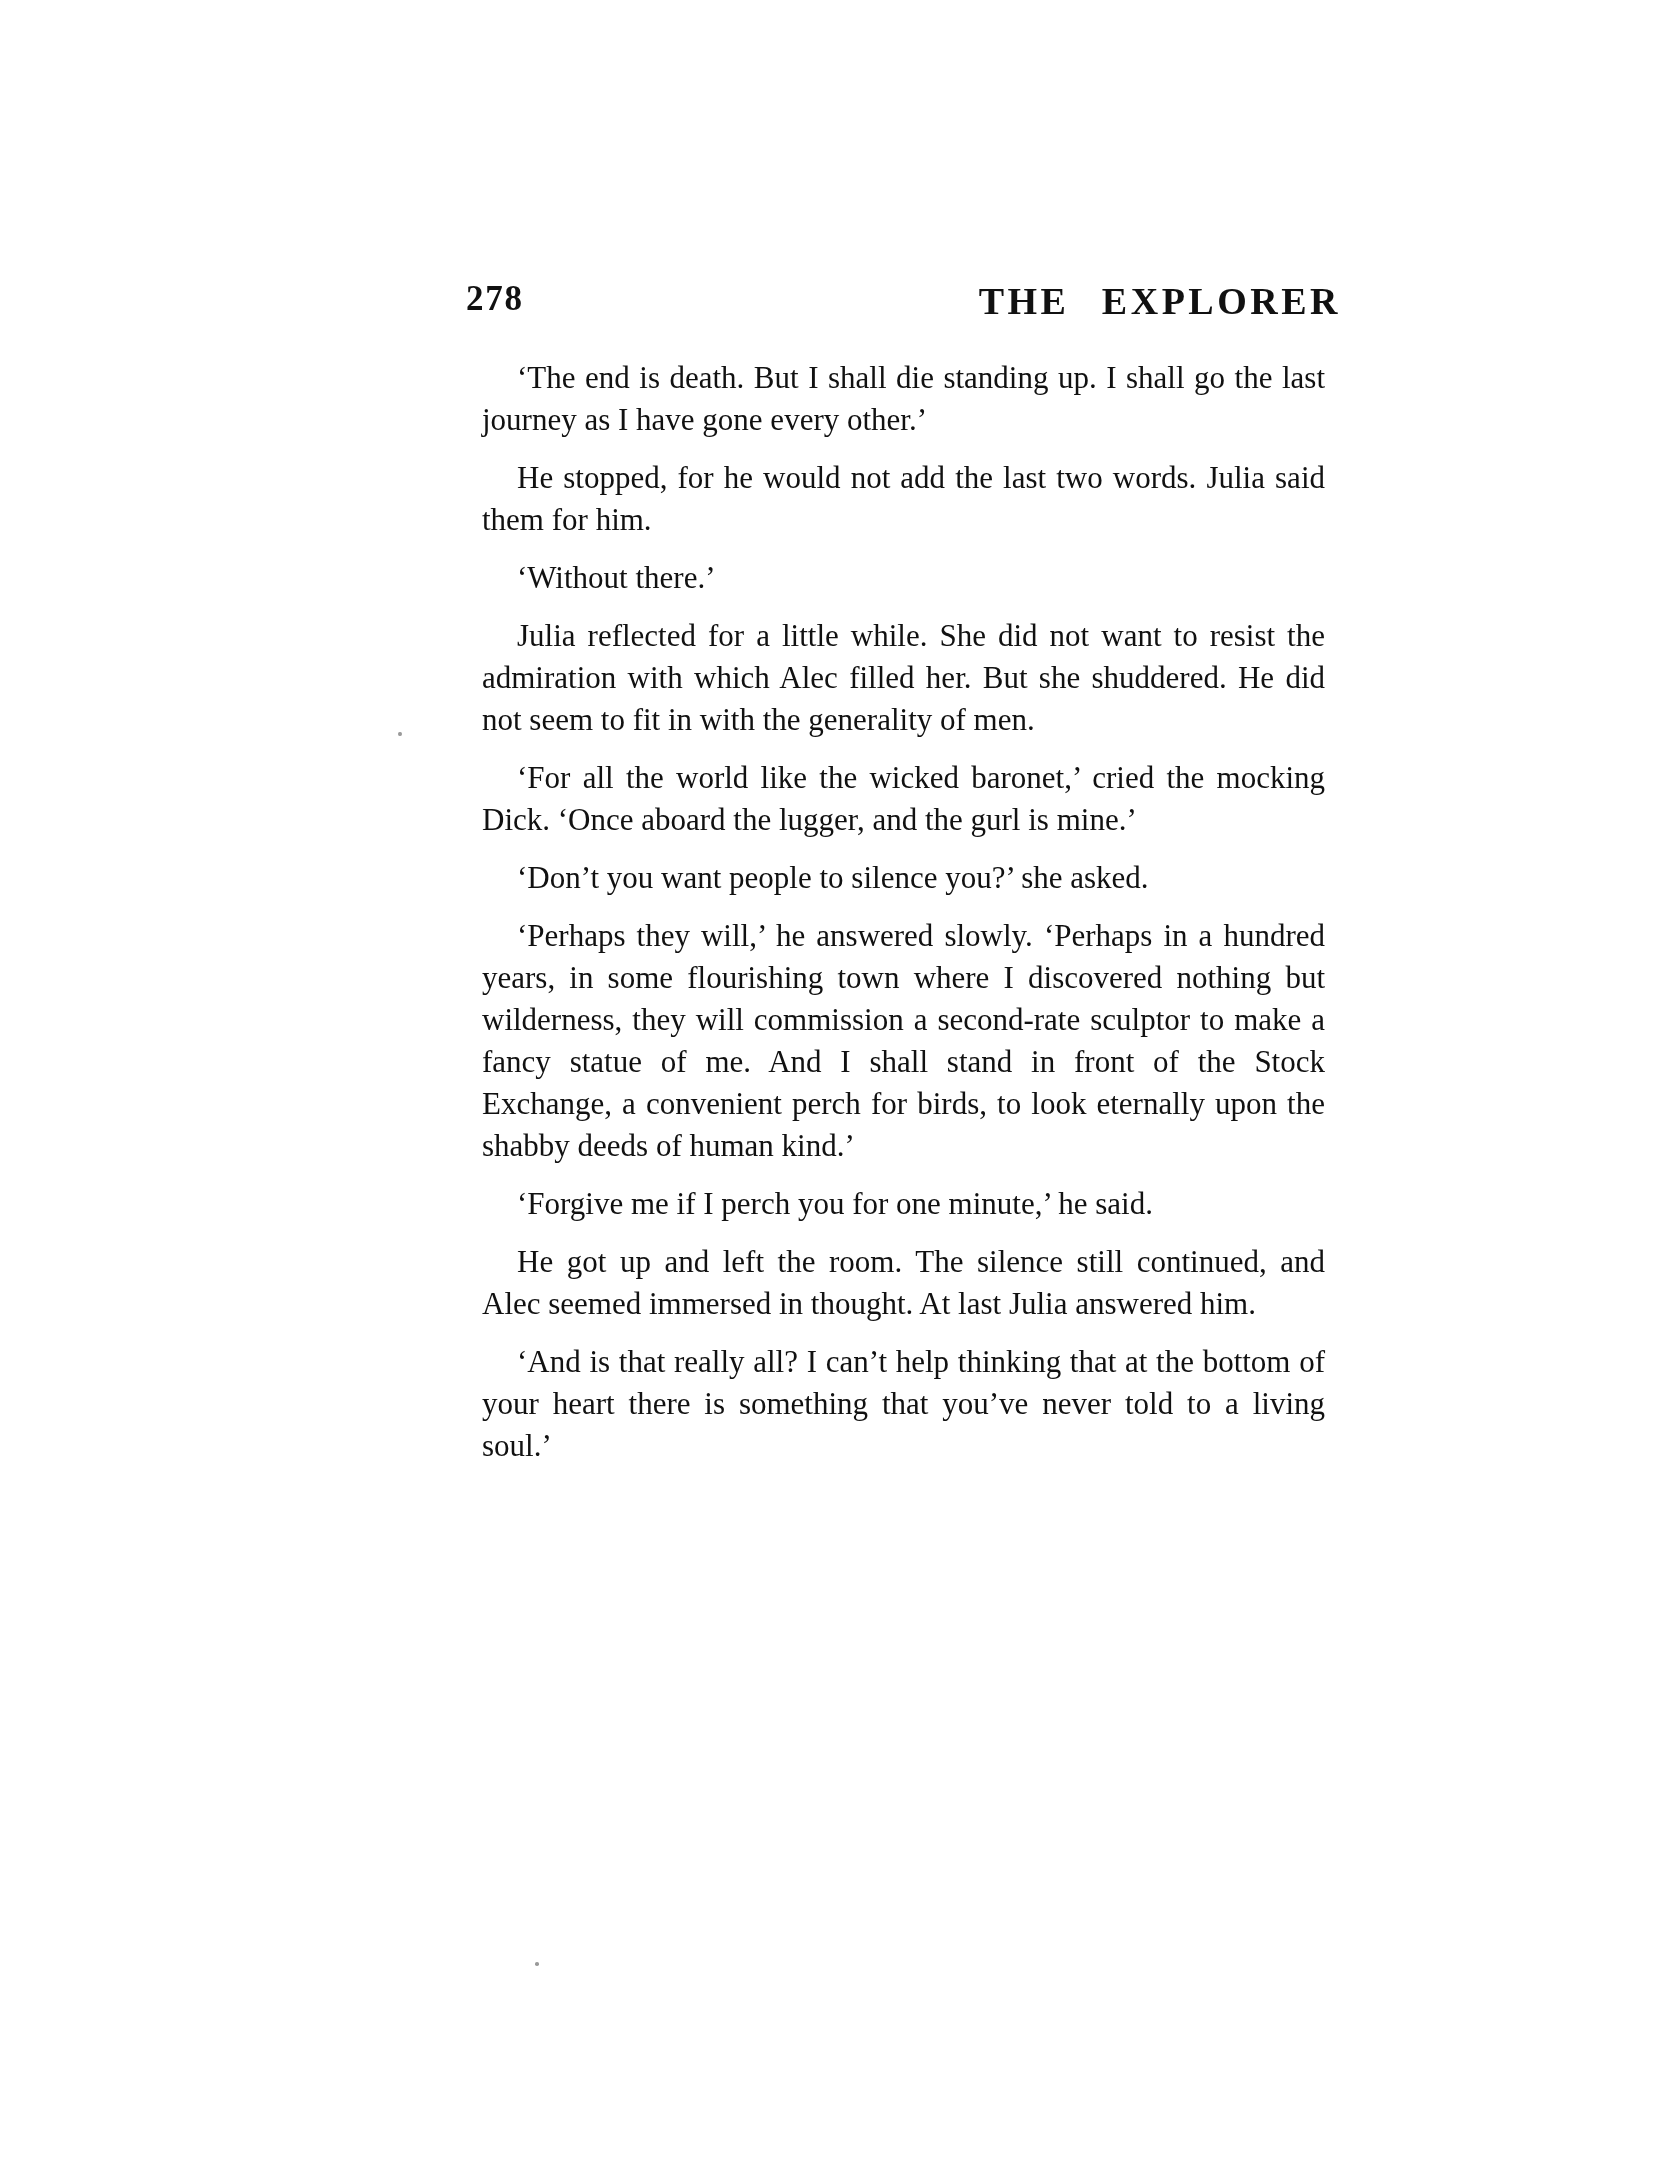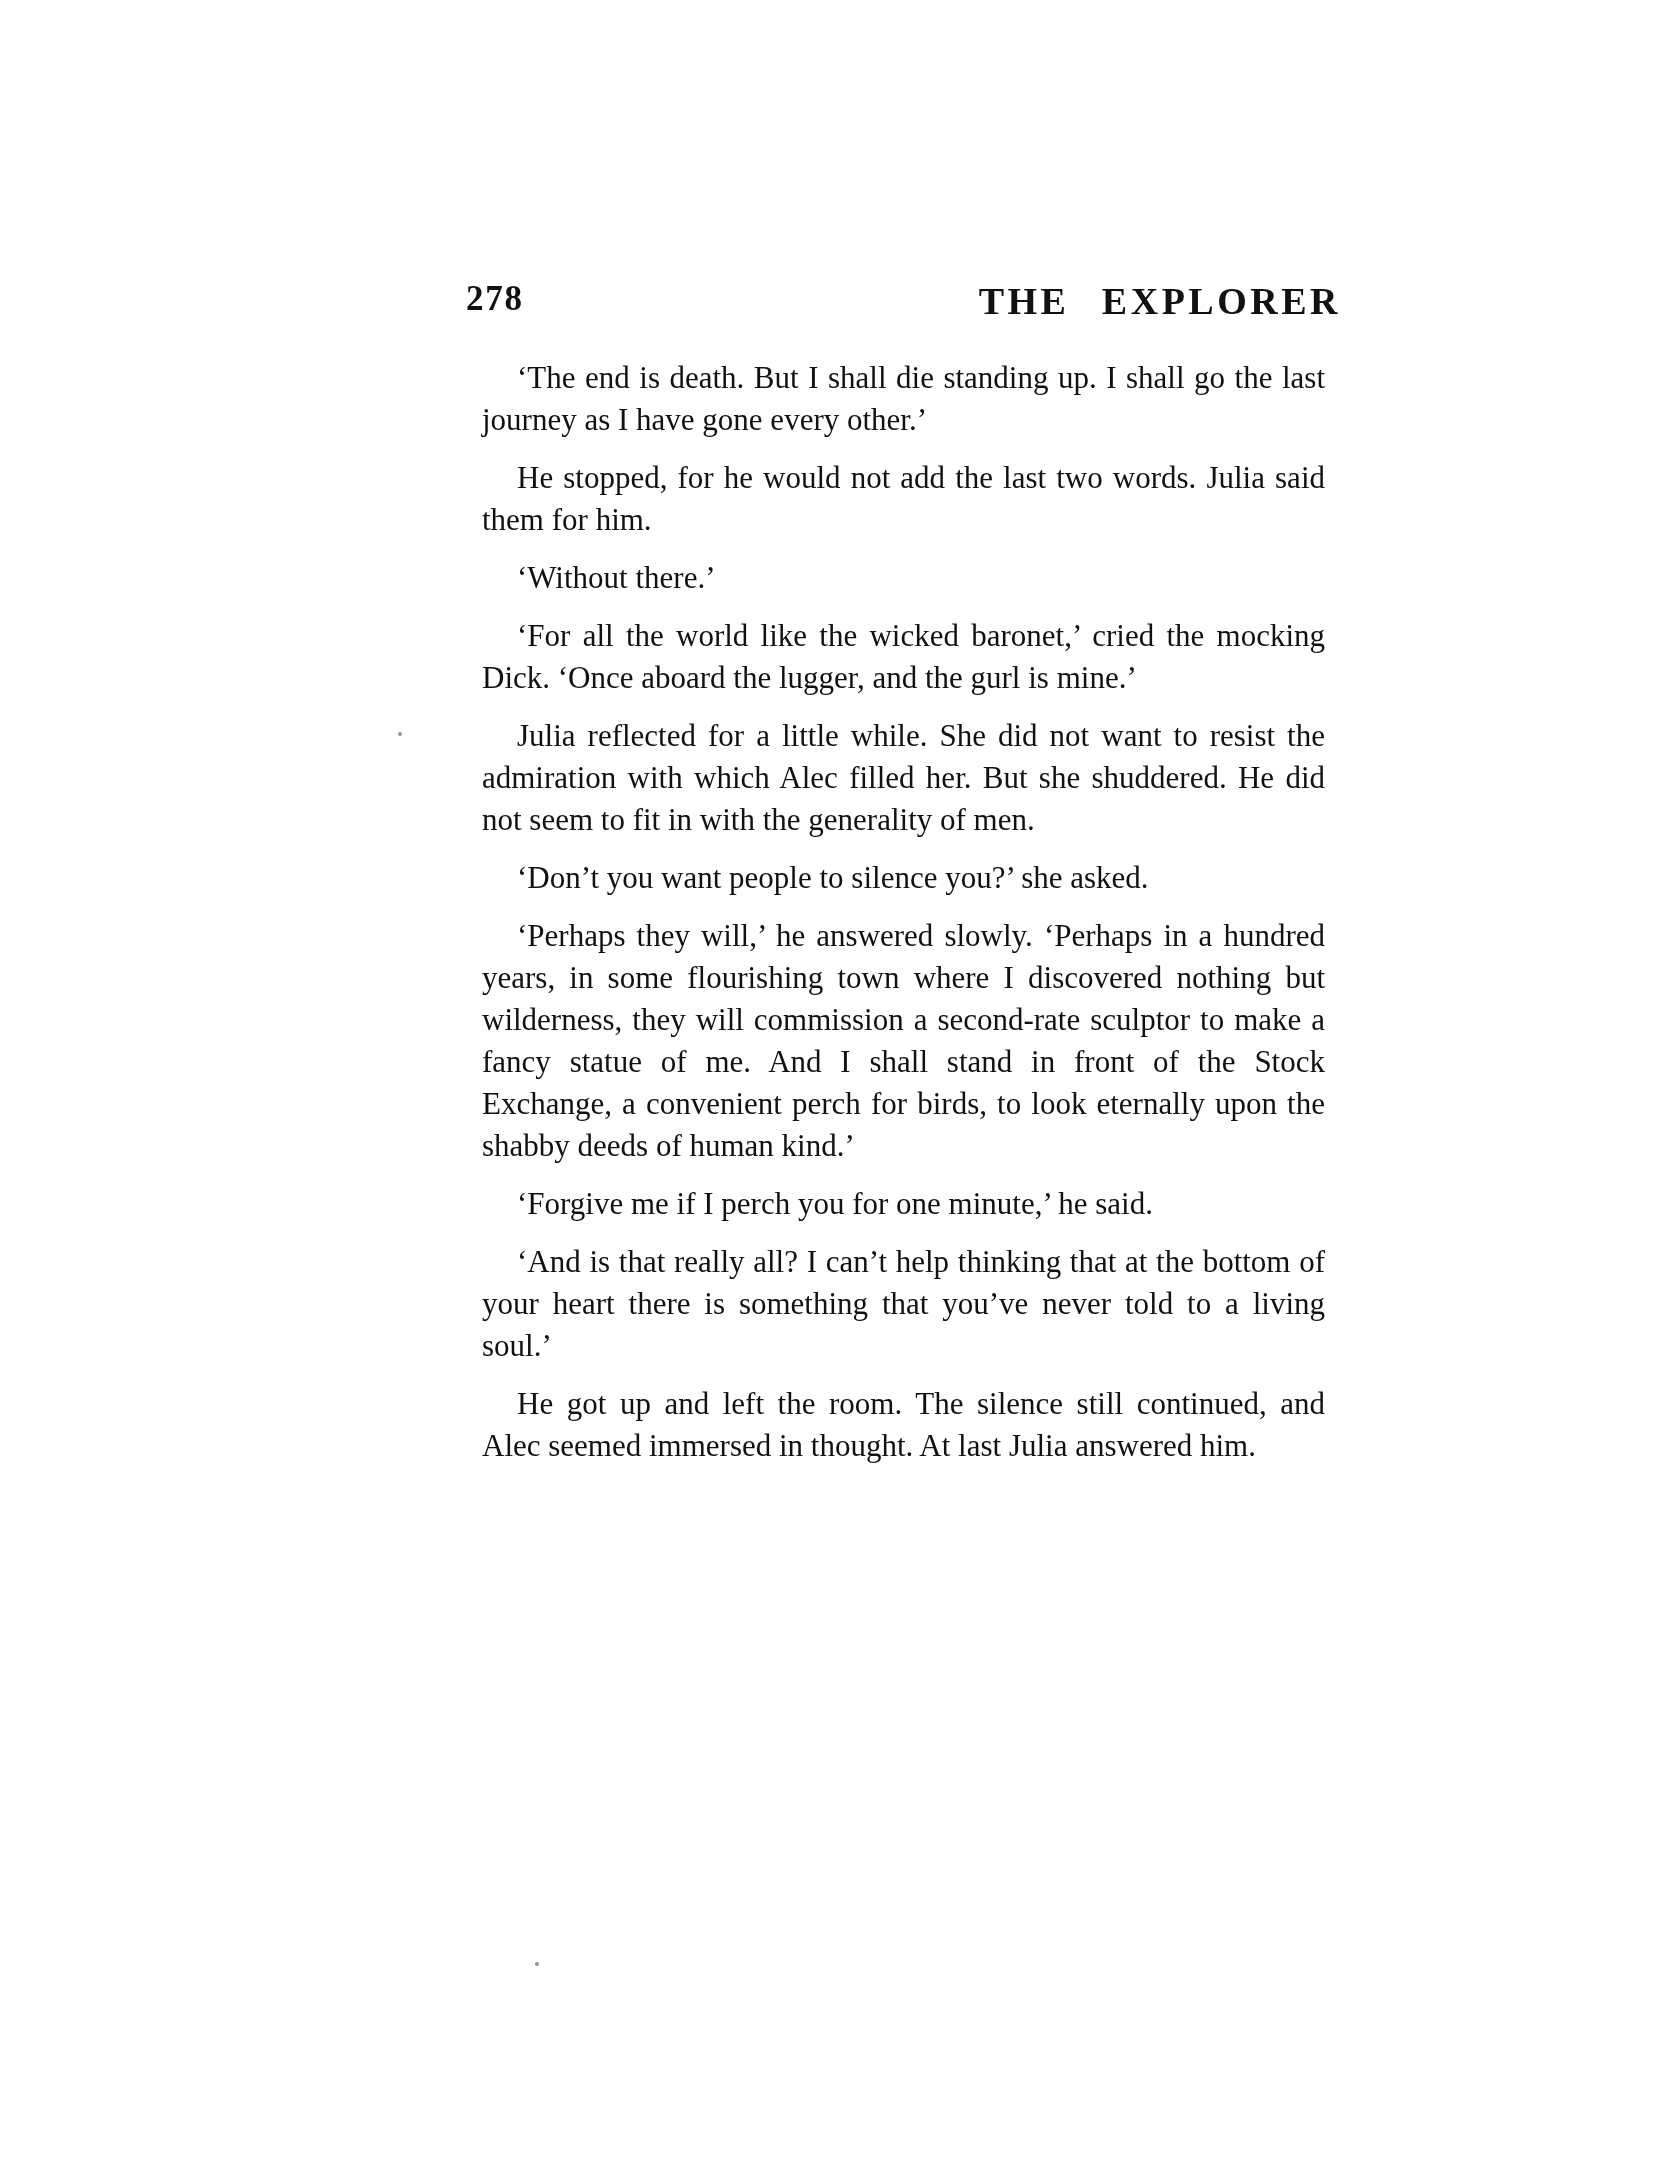--- a/index.html
+++ b/index.html
@@ -83,26 +83,26 @@
 
   <header class="page-header">
     <span class="page-number">278</span>
     <span class="running-title">THE EXPLORER</span>
   </header>
 
   <main class="page-body">
       <p>‘The end is death.  But I shall die standing up.  I shall go the last journey as I have gone every other.’</p>
       <p>He stopped, for he would not add the last two words.  Julia said them for him.</p>
       <p>‘Without there.’</p>
+      <p>Julia reflected for a little while.  She did not want to resist the admiration with which Alec filled her.  But she shuddered.  He did not seem to fit in with the generality of men.</p>
       <p>‘For all the world like the wicked baronet,’ cried the mocking Dick.  ‘Once aboard the lugger, and the gurl is mine.’</p>
-      <p>Julia reflected for a little while.  She did not want to resist the admiration with which Alec filled her.  But she shuddered.  He did not seem to fit in with the generality of men.</p>
       <p>‘Don’t you want people to silence you?’ she asked.</p>
       <p>‘Perhaps they will,’ he answered slowly.  ‘Perhaps in a hundred years, in some flourishing town where I discovered nothing but wilderness, they will commission a second-rate sculptor to make a fancy statue of me.  And I shall stand in front of the Stock Exchange, a convenient perch for birds, to look eternally upon the shabby deeds of human kind.’</p>
       <p>‘Forgive me if I perch you for one minute,’ he said.</p>
+      <p>He got up and left the room.  The silence still continued, and Alec seemed immersed in thought.  At last Julia answered him.</p>
       <p>‘And is that really all?  I can’t help thinking that at the bottom of your heart there is something that you’ve never told to a living soul.’</p>
-      <p>He got up and left the room.  The silence still continued, and Alec seemed immersed in thought.  At last Julia answered him.</p>
     </main>
 
   <span class="speck speck-1"></span>
   <span class="speck speck-2"></span>
 
 </div>
 
 
 </body></html>

